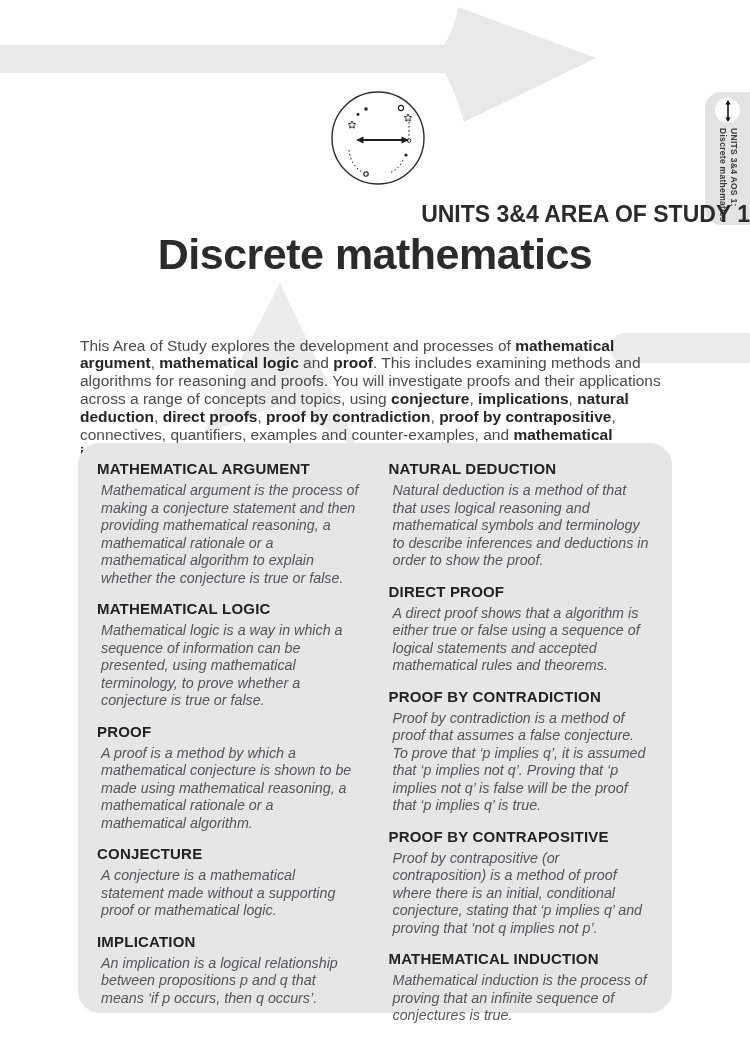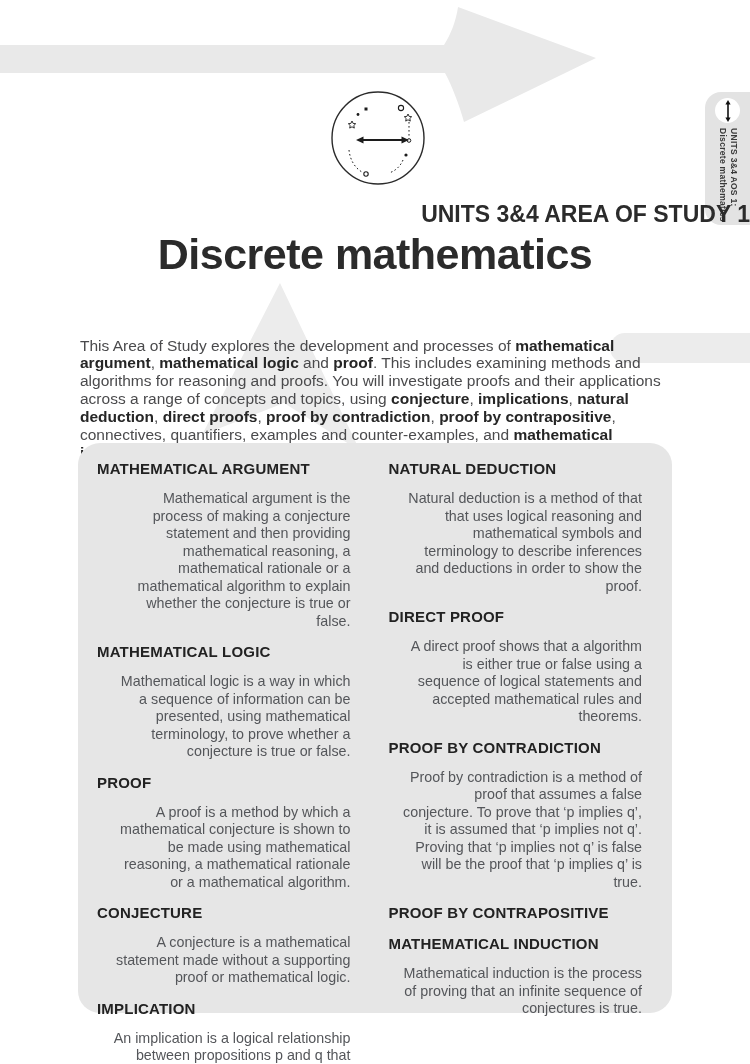--- a/index.html
+++ b/index.html
@@ -60,21 +60,21 @@
     box-sizing:border-box;padding:17px 18px 14px 19px;
     display:flex;gap:26px;
   }
   .glossary .col{flex:1;min-width:0;}
   .entry{margin-bottom:13px;}
   .term{
     margin:0 0 2px 0;font-size:15px;font-weight:bold;color:#222222;
     letter-spacing:0.2px;line-height:18px;
   }
   .definition{
-    margin:12px;font-size:14.3px;line-height:17.5px;color:#54565a;text-align:right;
+    margin:4px;font-style:italic;font-size:14.3px;line-height:17.5px;color:#54565a;
   }
 </style>
 </head>
 <body>
 
 <div class="page">
 
   <svg class="arrow-top" viewBox="0 0 620 132" aria-hidden="true">
     <path d="M0 45 L444 45 C451 34 456 21 458 7 L596 58 L464 122 C459 104 452 86 445 73 L0 73 Z" fill="#e9e9e9"></path>
   </svg>
@@ -154,20 +154,21 @@
         <div class="entry">
           <h3 class="term">DIRECT PROOF</h3>
           <p class="definition">A direct proof shows that a algorithm is either true or false using a sequence of logical statements and accepted mathematical rules and theorems.</p>
         </div>
         <div class="entry">
           <h3 class="term">PROOF BY CONTRADICTION</h3>
           <p class="definition">Proof by contradiction is a method of proof that assumes a false conjecture. To prove that ‘p implies q’, it is assumed that ‘p implies not q’. Proving that ‘p implies not q’ is false will be the proof that ‘p implies q’ is true.</p>
         </div>
         <div class="entry">
           <h3 class="term">PROOF BY CONTRAPOSITIVE</h3>
+          <p class="definition">Proof by contrapositive (or contraposition) is a method of proof where there is an initial, conditional conjecture, stating that ‘p implies q’ and proving that ‘not q implies not p’.</p>
         </div>
         <div class="entry">
           <h3 class="term">MATHEMATICAL INDUCTION</h3>
           <p class="definition">Mathematical induction is the process of proving that an infinite sequence of conjectures is true.</p>
         </div>
       </div>
   </div>
 
 </div>
 

